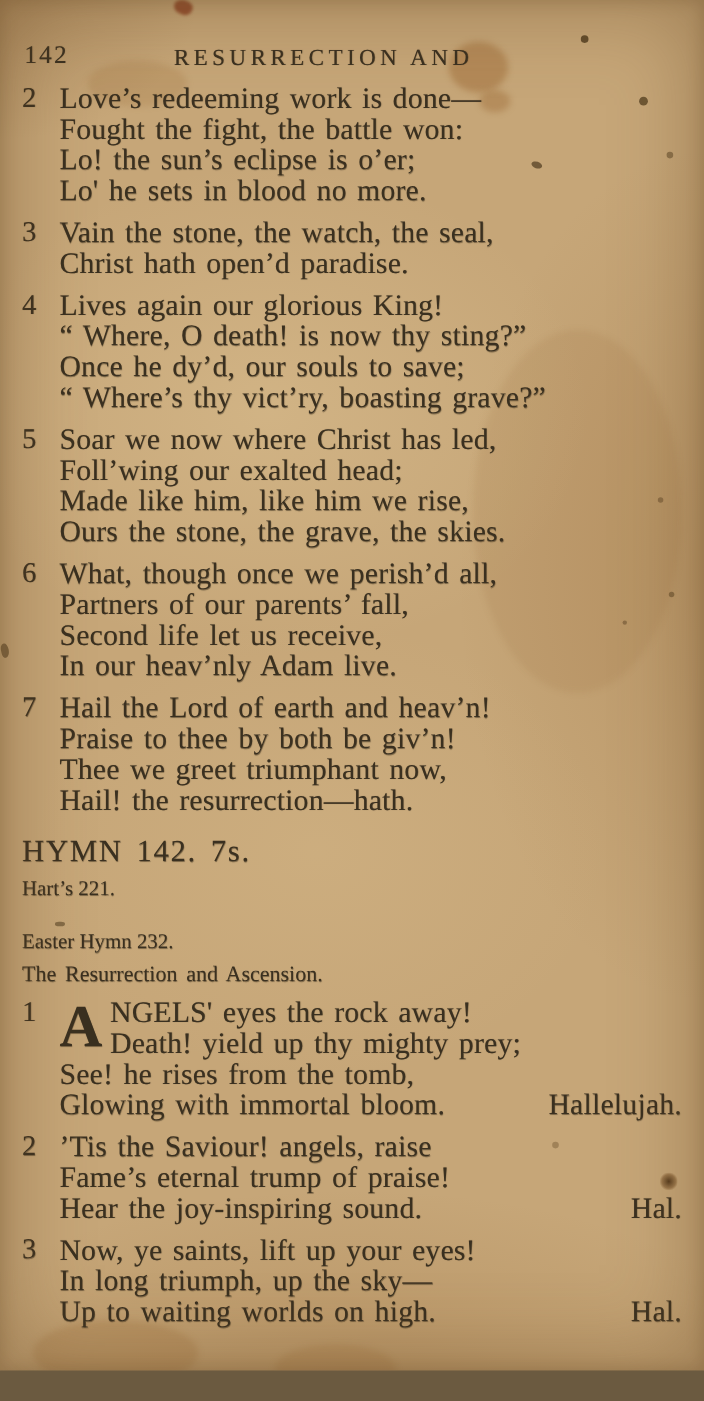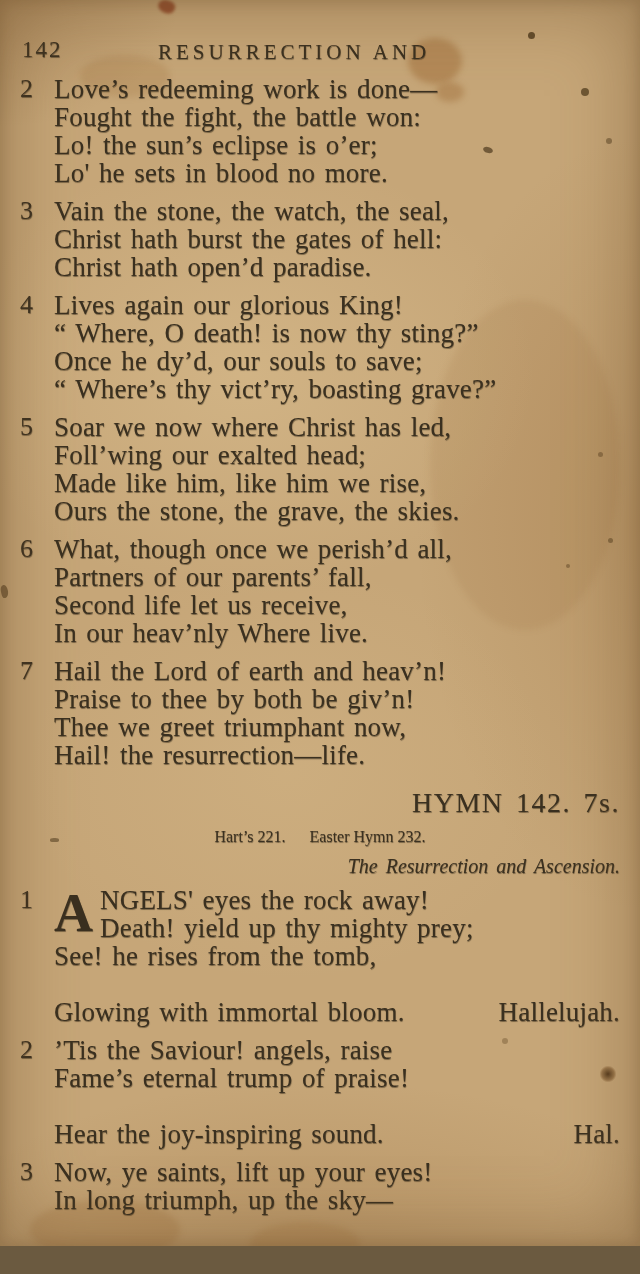--- a/index.html
+++ b/index.html
@@ -29,27 +29,27 @@
   }
   
   .running-head { position:relative; height:27px; margin-bottom:12px; }
   .page-num { position:absolute; left:2px; top:1px; font-size:23px; letter-spacing:2px; }
   .running-title { position:absolute; left:138px; top:4px; font-size:21px; letter-spacing:4px; white-space:nowrap; }
   
   .verse { display:flex; margin:0 0 10px 0; }
   .vnum { flex:0 0 34px; font-size:26px; line-height:28px; }
   .vlines { flex:1 1 auto; min-width:0; }
   .vline { font-size:27px; line-height:28px; white-space:nowrap; letter-spacing:.2px; word-spacing:2.5px; }
-  .hal-line { display:flex;margin-top:28px; }
+  .hal-line { display:flex; }
   .refrain { margin-left:auto; padding-left:12px; }
   
-  .hymn-head { text-align:right; margin:19px 0 6px 0; }
+  .hymn-head { text-align:left; margin:19px 0 6px 0; }
   .hymn-title { font-size:28px; line-height:30px; letter-spacing:1.5px; word-spacing:4px; margin-bottom:7px; }
-  .tune-line { font-size:16px; line-height:24px; margin-bottom:5px; display:flex; justify-content:center; gap:24px; }
-  .hymn-subject { font-size:20px; line-height:24px; font-style:italic; word-spacing:3px; margin-bottom:8px; }
+  .tune-line { font-size:19px; line-height:24px; margin-bottom:5px; display:flex; justify-content:center; gap:24px;flex-direction:column; }
+  .hymn-subject { font-size:20px; line-height:24px; word-spacing:3px; margin-bottom:8px; }
   
   .dropcap { float:left; font-size:54px; line-height:52px; font-weight:bold; margin:1px 7px 0 0; }
   
   .stain { position:absolute; z-index:1; pointer-events:none; }
   .blot { border-radius:50%; filter:blur(3px); }
   .speck { border-radius:50%; filter:blur(.5px); }
   .s1 { left:158px; top:0; width:17px; height:13px; background:rgba(134,52,24,.75); border-radius:60% 40% 50% 50%; filter:blur(1.5px); transform:rotate(25deg); }
   .s2 { left:408px; top:38px; width:54px; height:46px; background:rgba(150,95,40,.40); }
   .s3 { left:436px; top:82px; width:28px; height:20px; background:rgba(150,95,40,.35); }
   .s4 { left:528px; top:32px; width:7px; height:7px; background:rgba(80,60,30,.85); }
@@ -110,21 +110,20 @@
           <div class="vline">Fought the fight, the battle won:</div>
           <div class="vline">Lo! the sun’s eclipse is o’er;</div>
           <div class="vline">Lo' he sets in blood no more.</div>
         </div>
       </div>
 
       <div class="verse">
         <span class="vnum">3</span>
         <div class="vlines">
           <div class="vline">Vain the stone, the watch, the seal,</div>
-          <div class="vline">Christ hath burst the gates of hell:</div>
           <div class="vline">Christ hath open’d paradise.</div>
         </div>
       </div>
 
       <div class="verse">
         <span class="vnum">4</span>
         <div class="vlines">
           <div class="vline">Lives again our glorious King!</div>
           <div class="vline">“ Where, O death! is now thy sting?”</div>
           <div class="vline">Once he dy’d, our souls to save;</div>
@@ -141,31 +140,31 @@
           <div class="vline">Ours the stone, the grave, the skies.</div>
         </div>
       </div>
 
       <div class="verse">
         <span class="vnum">6</span>
         <div class="vlines">
           <div class="vline">What, though once we perish’d all,</div>
           <div class="vline">Partners of our parents’ fall,</div>
           <div class="vline">Second life let us receive,</div>
-          <div class="vline">In our heav’nly Where live.</div>
+          <div class="vline">In our heav’nly Adam live.</div>
         </div>
       </div>
 
       <div class="verse">
         <span class="vnum">7</span>
         <div class="vlines">
           <div class="vline">Hail the Lord of earth and heav’n!</div>
           <div class="vline">Praise to thee by both be giv’n!</div>
           <div class="vline">Thee we greet triumphant now,</div>
-          <div class="vline">Hail! the resurrection—life.</div>
+          <div class="vline">Hail! the resurrection—hath.</div>
         </div>
       </div>
 
     </section>
 
     <section class="hymn-head">
       <div class="hymn-title">HYMN 142.  7s.</div>
       <div class="tune-line">
         <span>Hart’s 221.</span>
         <span>Easter Hymn 232.</span>

